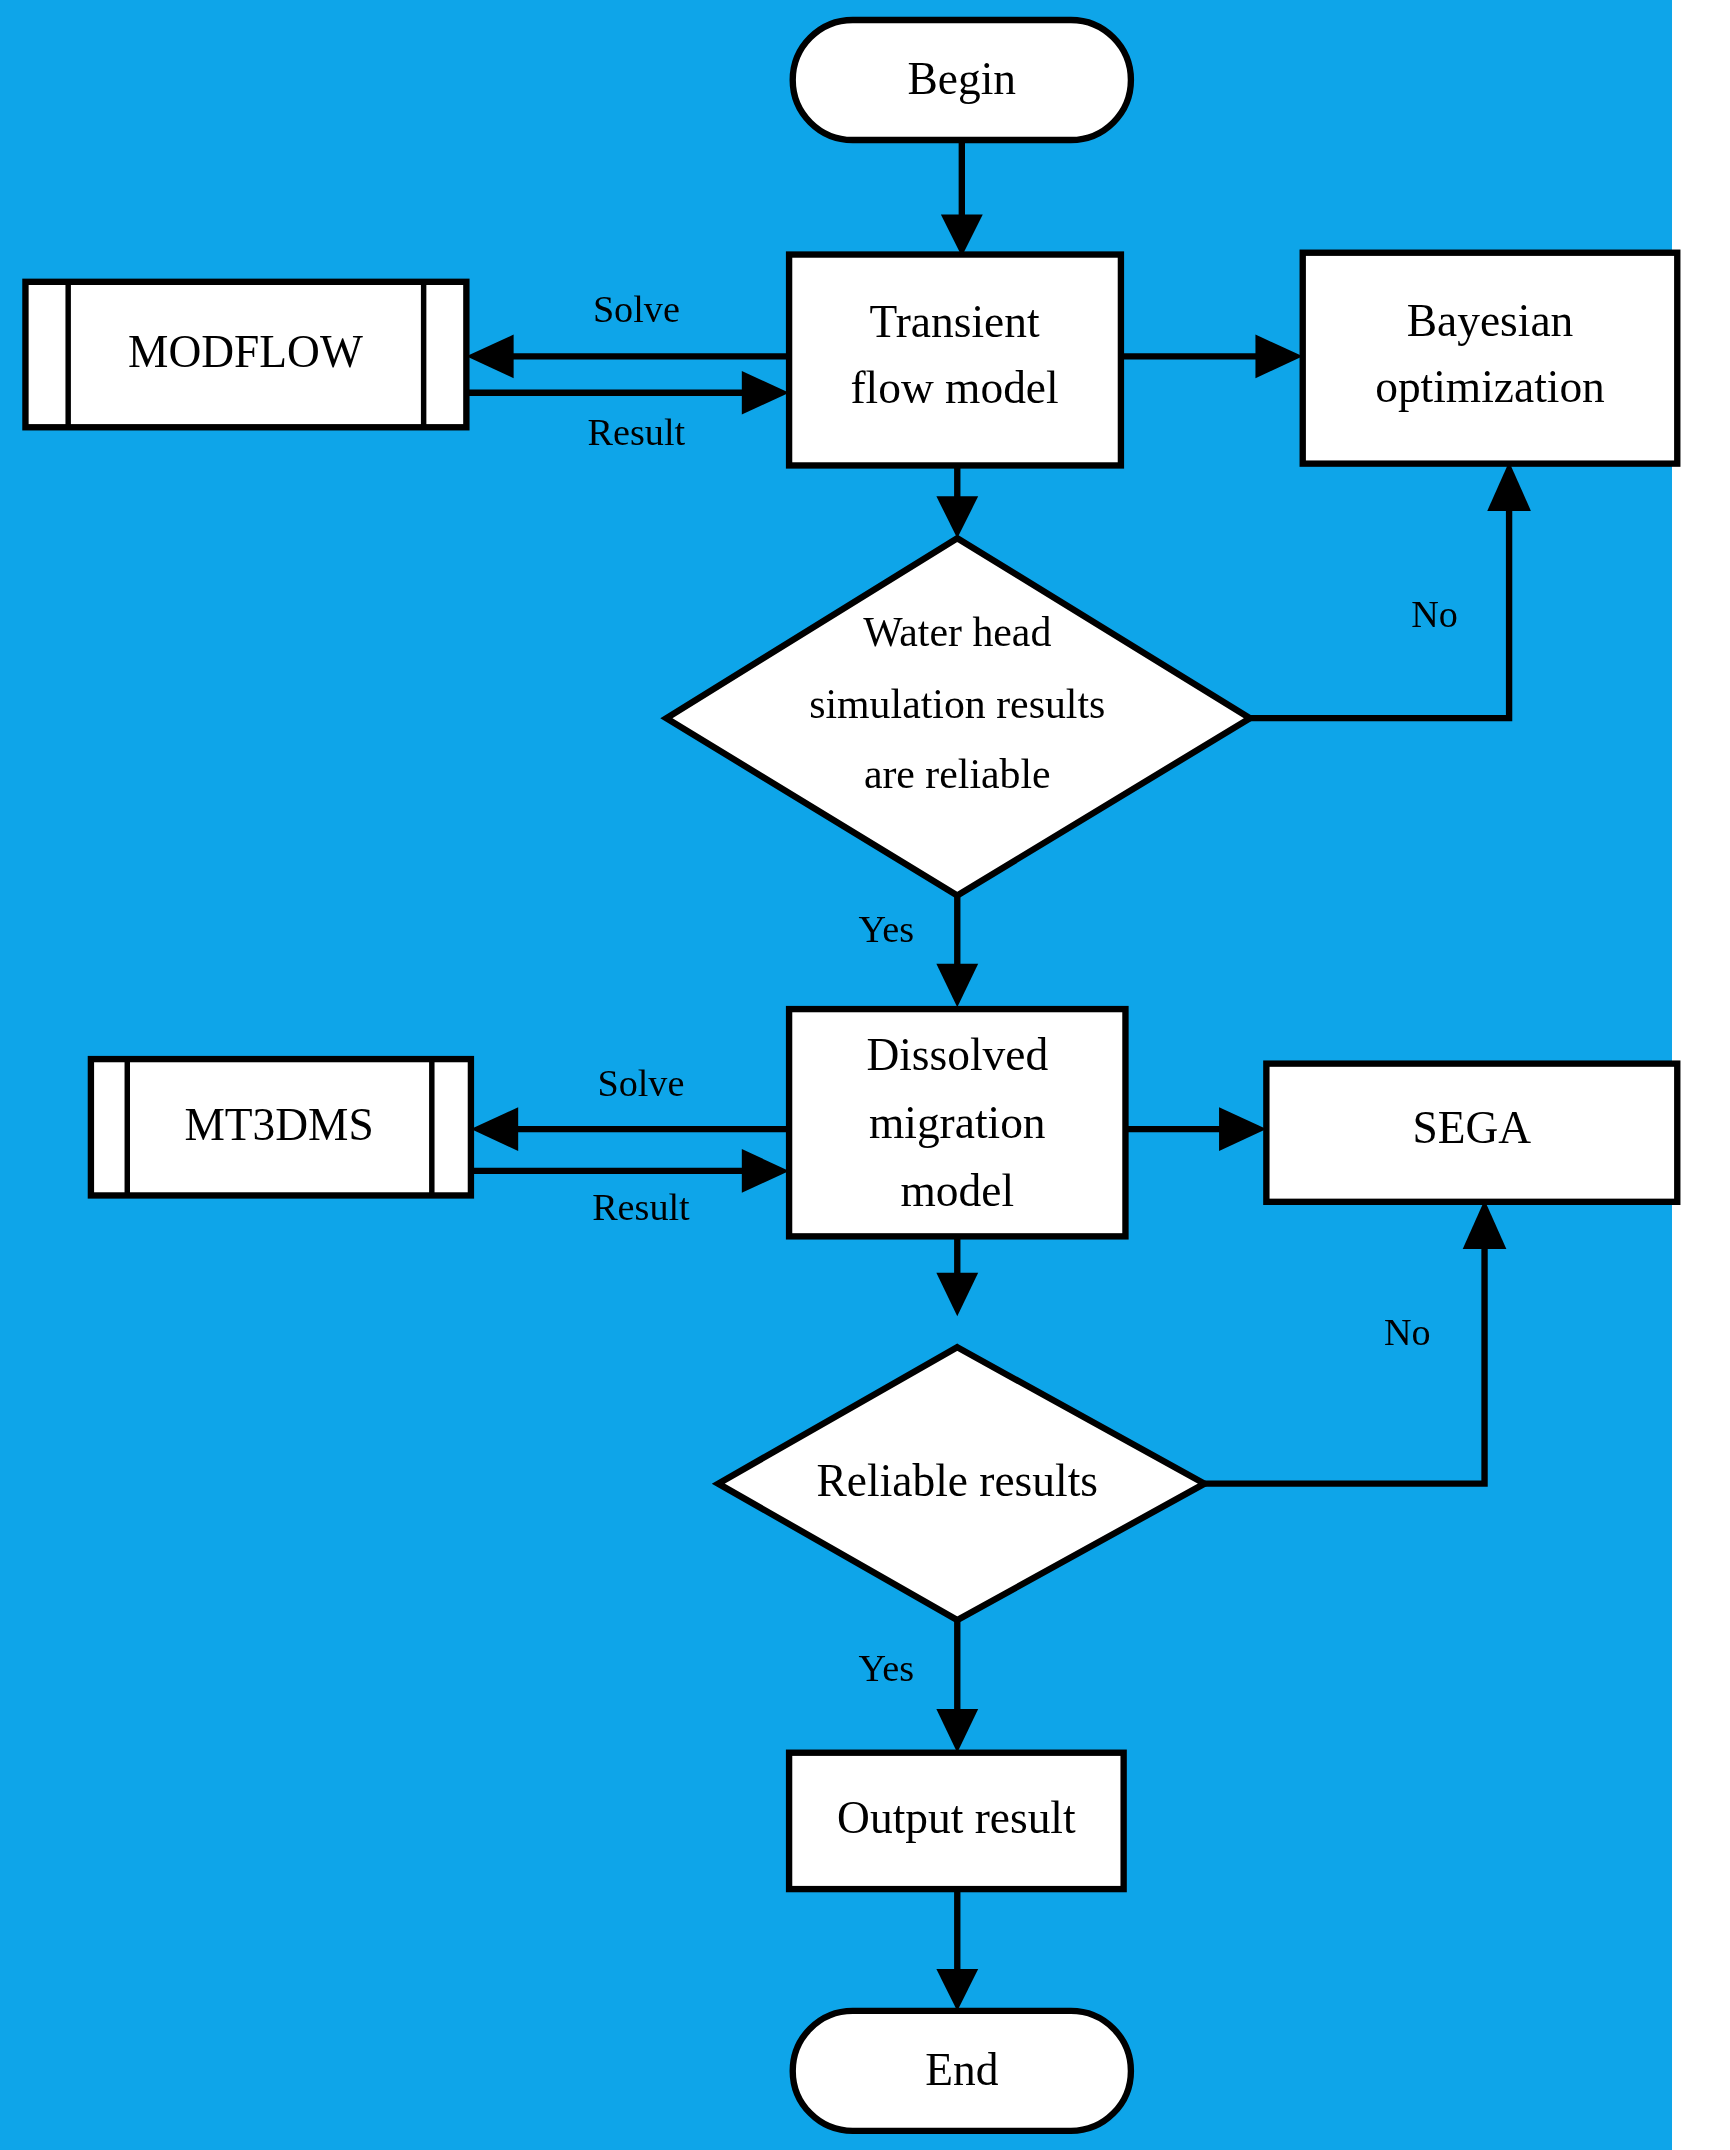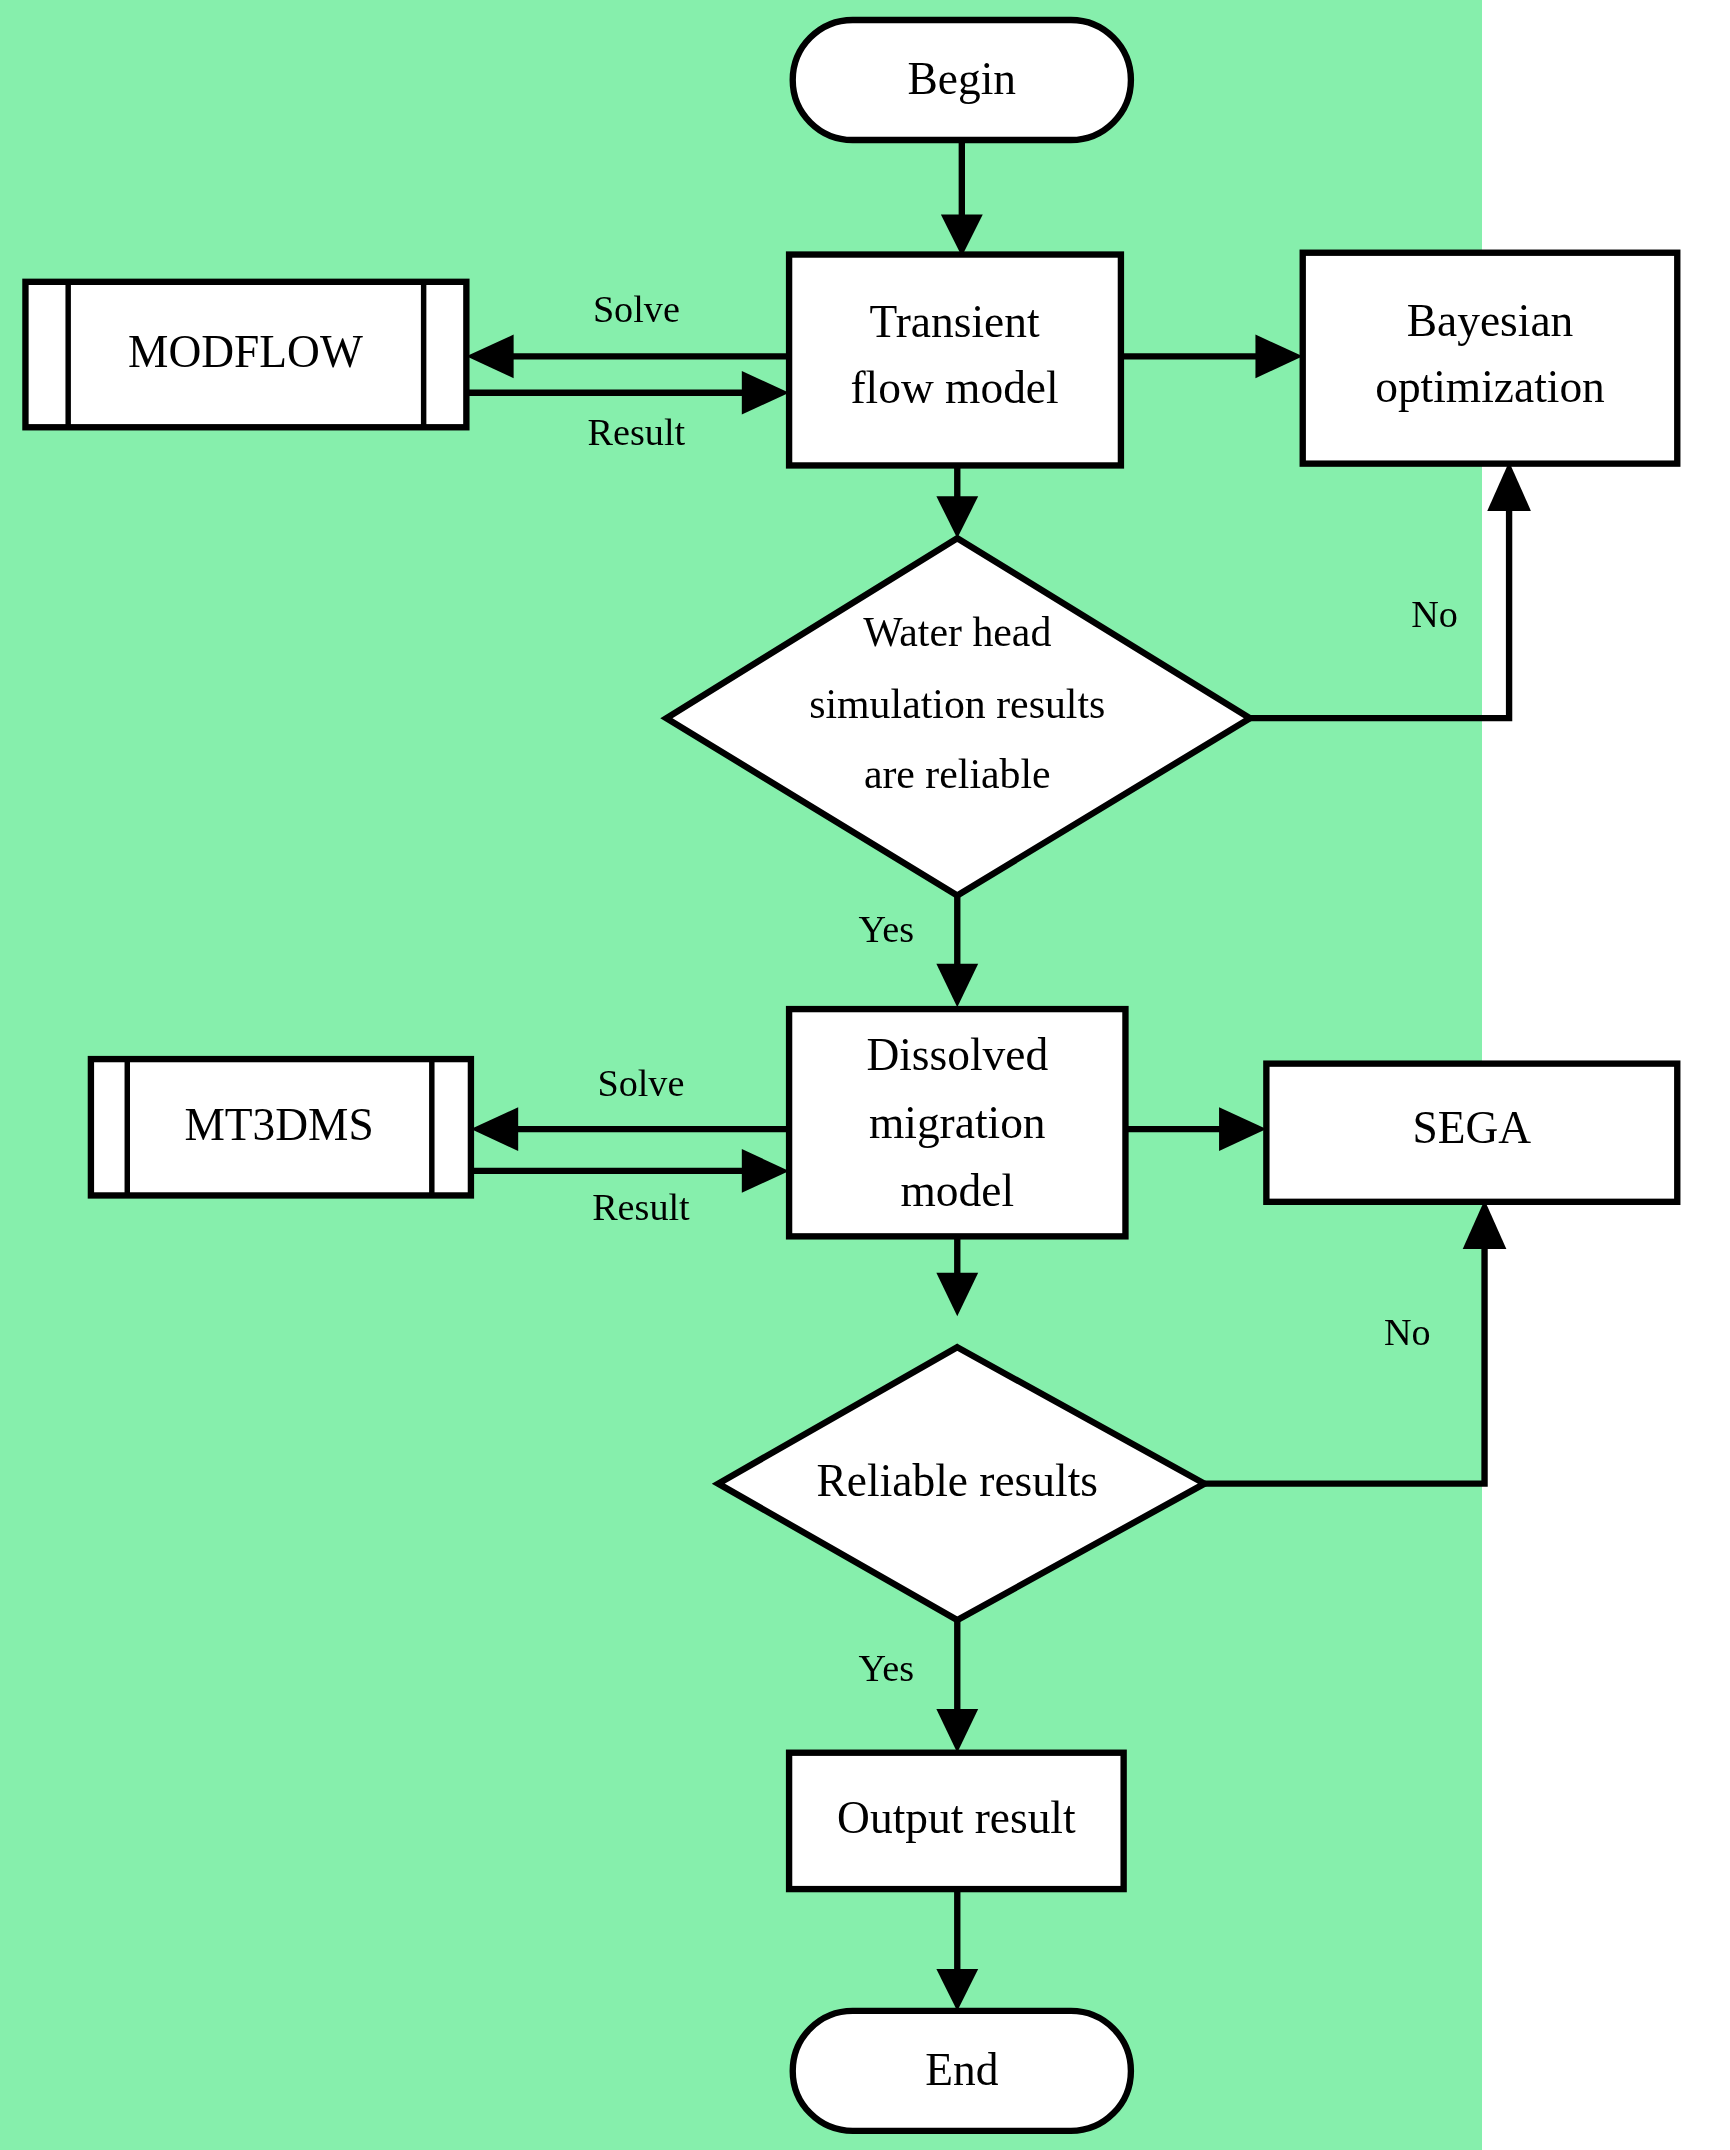--- a/index.html
+++ b/index.html
@@ -8,23 +8,23 @@
     background: #ffffff;
   }
   body {
     width: 1730px;
     height: 2150px;
     font-family: "Liberation Serif", "DejaVu Serif", serif;
     overflow: hidden;
   }
   #flowchart-root {
     position: relative;
-    width: 1482px;
+    width: 1672px;
     height: 2150px;
-    background: #86efac;
+    background: #0ea5e9;
   }
   svg#flow-svg {
     display: block;
     width: 1730px;
     height: 2150px;
   }
   .node-shape {
     fill: #ffffff;
     stroke: #000000;
     stroke-width: 7;

